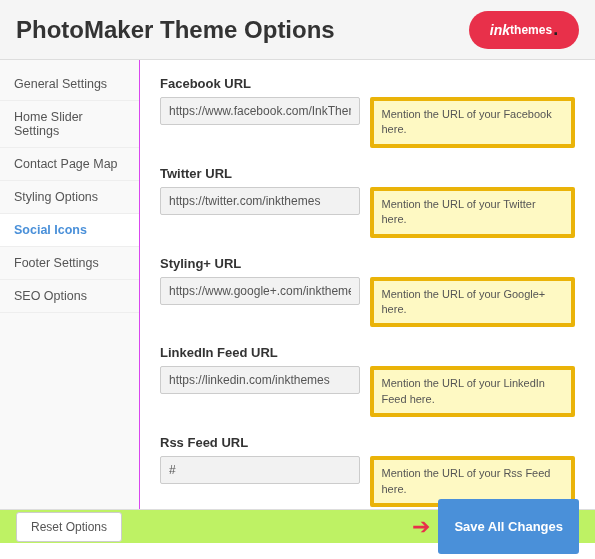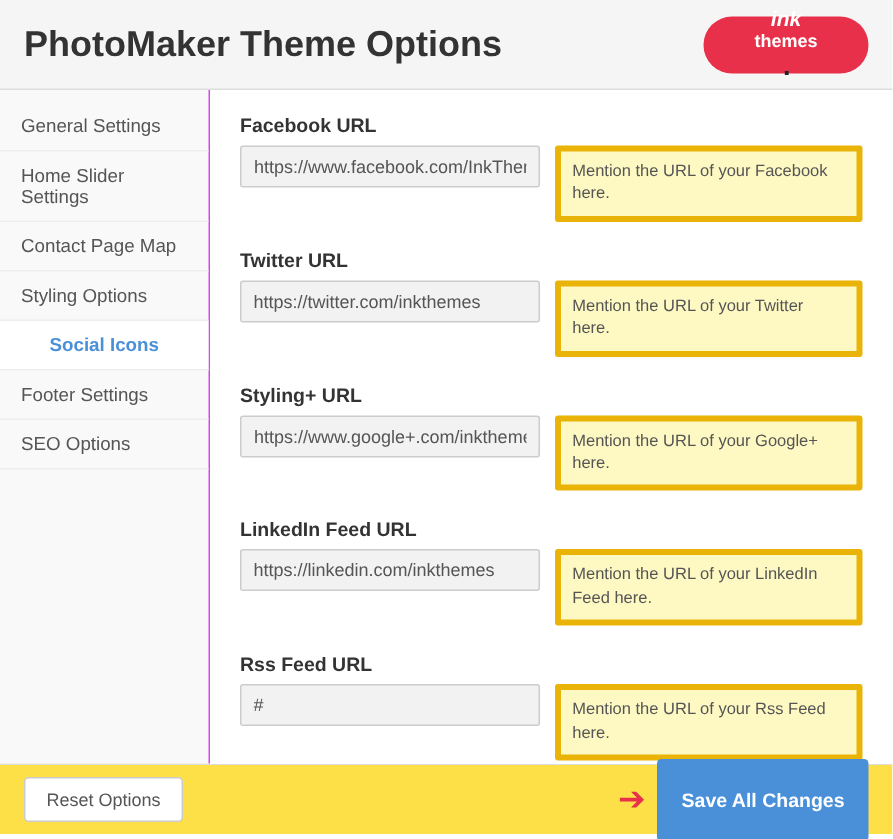--- a/index.html
+++ b/index.html
@@ -37,21 +37,20 @@
       background: #e8304a;
       border-radius: 20px;
       display: flex;
       align-items: center;
       justify-content: center;
       color: white;
       font-size: 13px;
       font-weight: bold;
       padding: 0 10px;
       position: relative;
-      flex-direction: column;
     }
     .logo-ink { font-style: italic; font-weight: bold; font-size: 14px; }
     .logo-themes { color: #fff; font-size: 12px; }
     .logo-dot { color: #333; font-size: 16px; font-weight: bold; }
 
     
     .layout {
       display: flex;
       height: calc(559px - 60px - 50px);
     }
@@ -71,21 +70,20 @@
       cursor: pointer;
       border-bottom: 1px solid #eee;
       font-size: 12.5px;
       text-decoration: none;
     }
     .sidebar-item.active {
       color: #4a90d9;
       font-weight: bold;
       background: #fff;
       border-right: none;
-      text-align: center;
     }
 
     
     .main {
       flex: 1;
       padding: 16px 20px;
       overflow-y: auto;
       background: #fff;
     }
 
@@ -120,22 +118,22 @@
       padding: 6px 8px;
       font-size: 11px;
       color: #555;
       min-height: 28px;
       border-radius: 2px;
       line-height: 1.4;
     }
 
     
     .footer {
-      height: 47px;
-      background: #fde047;
+      height: 34px;
+      background: #bef264;
       border-top: 1px solid #ddd;
       display: flex;
       align-items: center;
       justify-content: space-between;
       padding: 0 16px;
     }
     .btn-reset {
       background: #fff;
       border: 1px solid #ccc;
       padding: 7px 14px;

